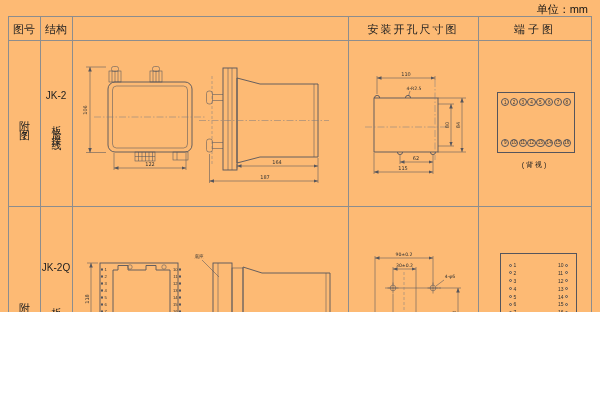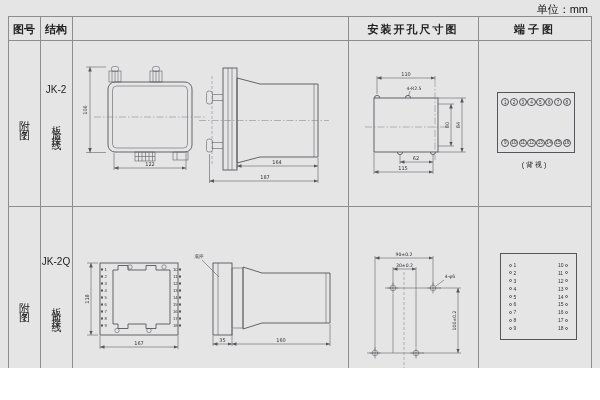--- a/index.html
+++ b/index.html
@@ -1,23 +1,23 @@
 <!DOCTYPE html>
 <html><head>
 <meta charset="utf-8">
 <style>
   html,body{margin:0;padding:0;background:#fff;}
-  .page{position:relative;width:600px;height:368px;background:#e5e5e5;overflow:hidden;
+  .page{position:relative;width:600px;height:312px;background:#fdba74;overflow:hidden;
         font-family:"Liberation Sans","DejaVu Sans",sans-serif;color:#222;}
   .unit{position:absolute;top:2px;right:12px;font-size:11px;color:#111;}
   .frame{position:absolute;left:8px;top:16px;width:582px;height:376px;border:1px solid #8d8d8d;}
   .vl{position:absolute;top:17px;height:376px;width:1px;background:#8d8d8d;}
   .hl{position:absolute;left:8px;width:583px;height:1px;background:#8d8d8d;}
   .hdr{position:absolute;top:21px;height:16px;display:flex;align-items:center;justify-content:center;
-       font-size:11px;color:#222;white-space:nowrap;font-weight:bold;}
+       font-size:11px;color:#222;white-space:nowrap;}
   .vtext{writing-mode:vertical-lr;text-orientation:upright;}
   .figno{position:absolute;left:8px;width:32px;display:flex;align-items:center;justify-content:center;
          font-size:11px;letter-spacing:9px;}
   .model{position:absolute;left:40px;width:32px;text-align:center;font-size:10px;}
   .wiring{position:absolute;left:40px;width:32px;display:flex;align-items:center;justify-content:center;
           font-size:10px;letter-spacing:5px;}
   .dwg{position:absolute;}
   .o{fill:none;stroke:#55555c;stroke-width:0.9;}
   .t{fill:none;stroke:#55555c;stroke-width:0.55;}
   .d{stroke:#55555c;stroke-width:0.55;fill:none;}
@@ -66,21 +66,21 @@
   <div class="vl" style="left:478px"></div>
   <div class="hl" style="top:40px"></div>
   <div class="hl" style="top:206px"></div>
 
   <div class="hdr" style="left:8px;width:32px">图号</div>
   <div class="hdr" style="left:40px;width:32px">结构</div>
   <div class="hdr" style="left:478px;width:114px;letter-spacing:3px">端子图</div>
   <div class="hdr" style="left:348px;width:130px;letter-spacing:2px">安装开孔尺寸图</div>
 
   <div class="figno vtext" style="top:100px;height:62px">附图7</div>
-  <div class="model" style="top:84px">JK-2</div>
+  <div class="model" style="top:90px">JK-2</div>
   <div class="wiring vtext" style="top:94px;height:66px">板后接线</div>
 
   <svg class="dwg" style="left:72px;top:40px" width="276" height="166" viewBox="0 0 276 166">
 
     <rect class="o" x="36" y="42" width="84" height="70" rx="7"></rect>
     <rect class="t" x="40.5" y="46" width="75" height="62" rx="4"></rect>
 
     <rect class="t" x="37" y="31" width="12" height="11"></rect>
     <line class="t" x1="40" y1="31" x2="40" y2="42"></line>
     <line class="t" x1="43" y1="31" x2="43" y2="42"></line>
@@ -194,21 +194,21 @@
         <span class="tcircle">12</span>
         <span class="tcircle">13</span>
         <span class="tcircle">14</span>
         <span class="tcircle">15</span>
         <span class="tcircle">16</span>
       </div>
   </div>
   <div id="vl1" class="viewlabel">(背视)</div>
 
   <div class="figno vtext" style="top:282px;height:62px">附图7</div>
-  <div class="model" style="top:256px">JK-2Q</div>
+  <div class="model" style="top:262px">JK-2Q</div>
   <div class="wiring vtext" style="top:276px;height:66px">板前接线</div>
 
   <svg class="dwg" style="left:72px;top:206px" width="276" height="187" viewBox="0 0 276 187">
 
     <rect class="o" x="28" y="57" width="78" height="72"></rect>
     <path class="o" d="M41,64 H46 V59.5 H56 V64 H74 V59.5 H84 V64 H98 V118 H84 V122.5 H74 V118 H56 V122.5 H46 V118 H41 Z"></path>
     <circle class="t" cx="58" cy="61" r="2.2"></circle>
     <circle class="t" cx="92" cy="61" r="2.2"></circle>
     <circle class="t" cx="45" cy="124.5" r="2.2"></circle>
     <circle class="t" cx="77" cy="124.5" r="2.2"></circle>

